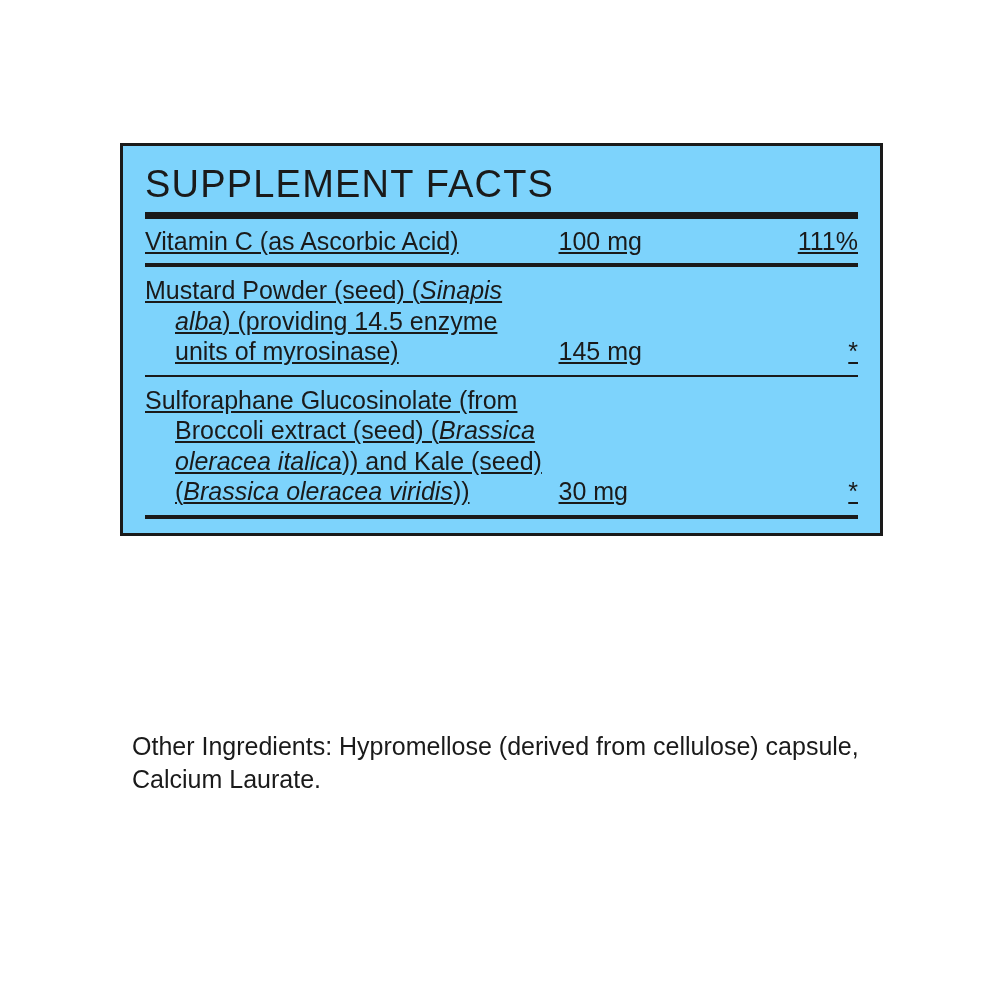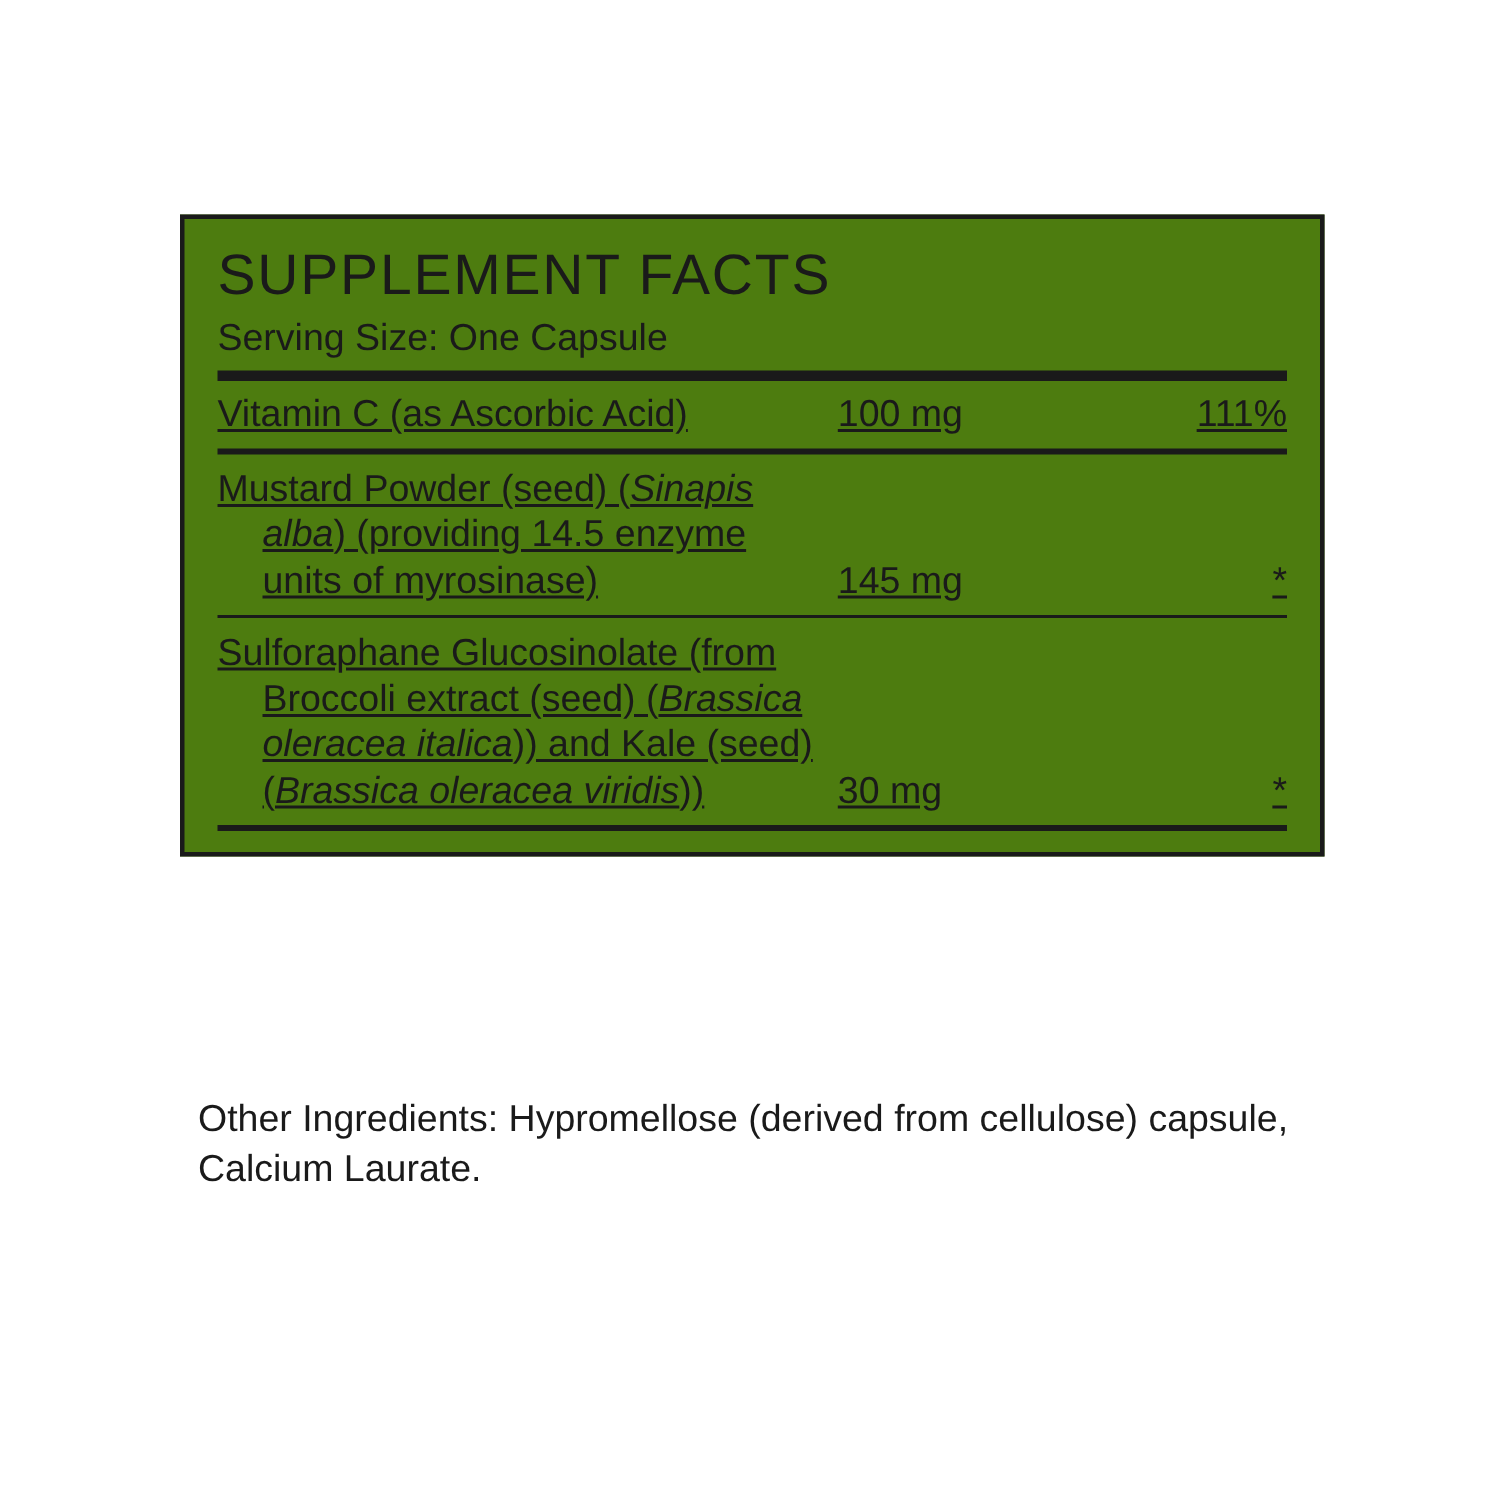--- a/index.html
+++ b/index.html
@@ -17,21 +17,21 @@
   }
 
   .panel {
     position: absolute;
     left: 120px;
     top: 143px;
     width: 763px;
     box-sizing: border-box;
     border: 3px solid #1a1a1a;
     padding: 0;
-    background: #4d7c0f;
+    background: #7dd3fc;
   }
 
   .inner {
     padding: 12px 22px 14px 22px;
   }
 
   .title {
     font-size: 38px;
     letter-spacing: 1.2px;
     font-weight: 400;
@@ -123,21 +123,20 @@
     height: 22px;
   }
 </style>
 </head>
 <body>
 
 <div class="panel">
   <div class="inner">
 
     <div class="title">SUPPLEMENT FACTS</div>
-    <div class="serving">Serving Size: One Capsule</div>
 
     <div class="rule-thick"></div>
 
 
     <div class="rule-thin"></div>
 
     <table class="facts">
       <tbody>
           <tr class="row">
         <td class="col-name">Vitamin C (as Ascorbic Acid)</td>

